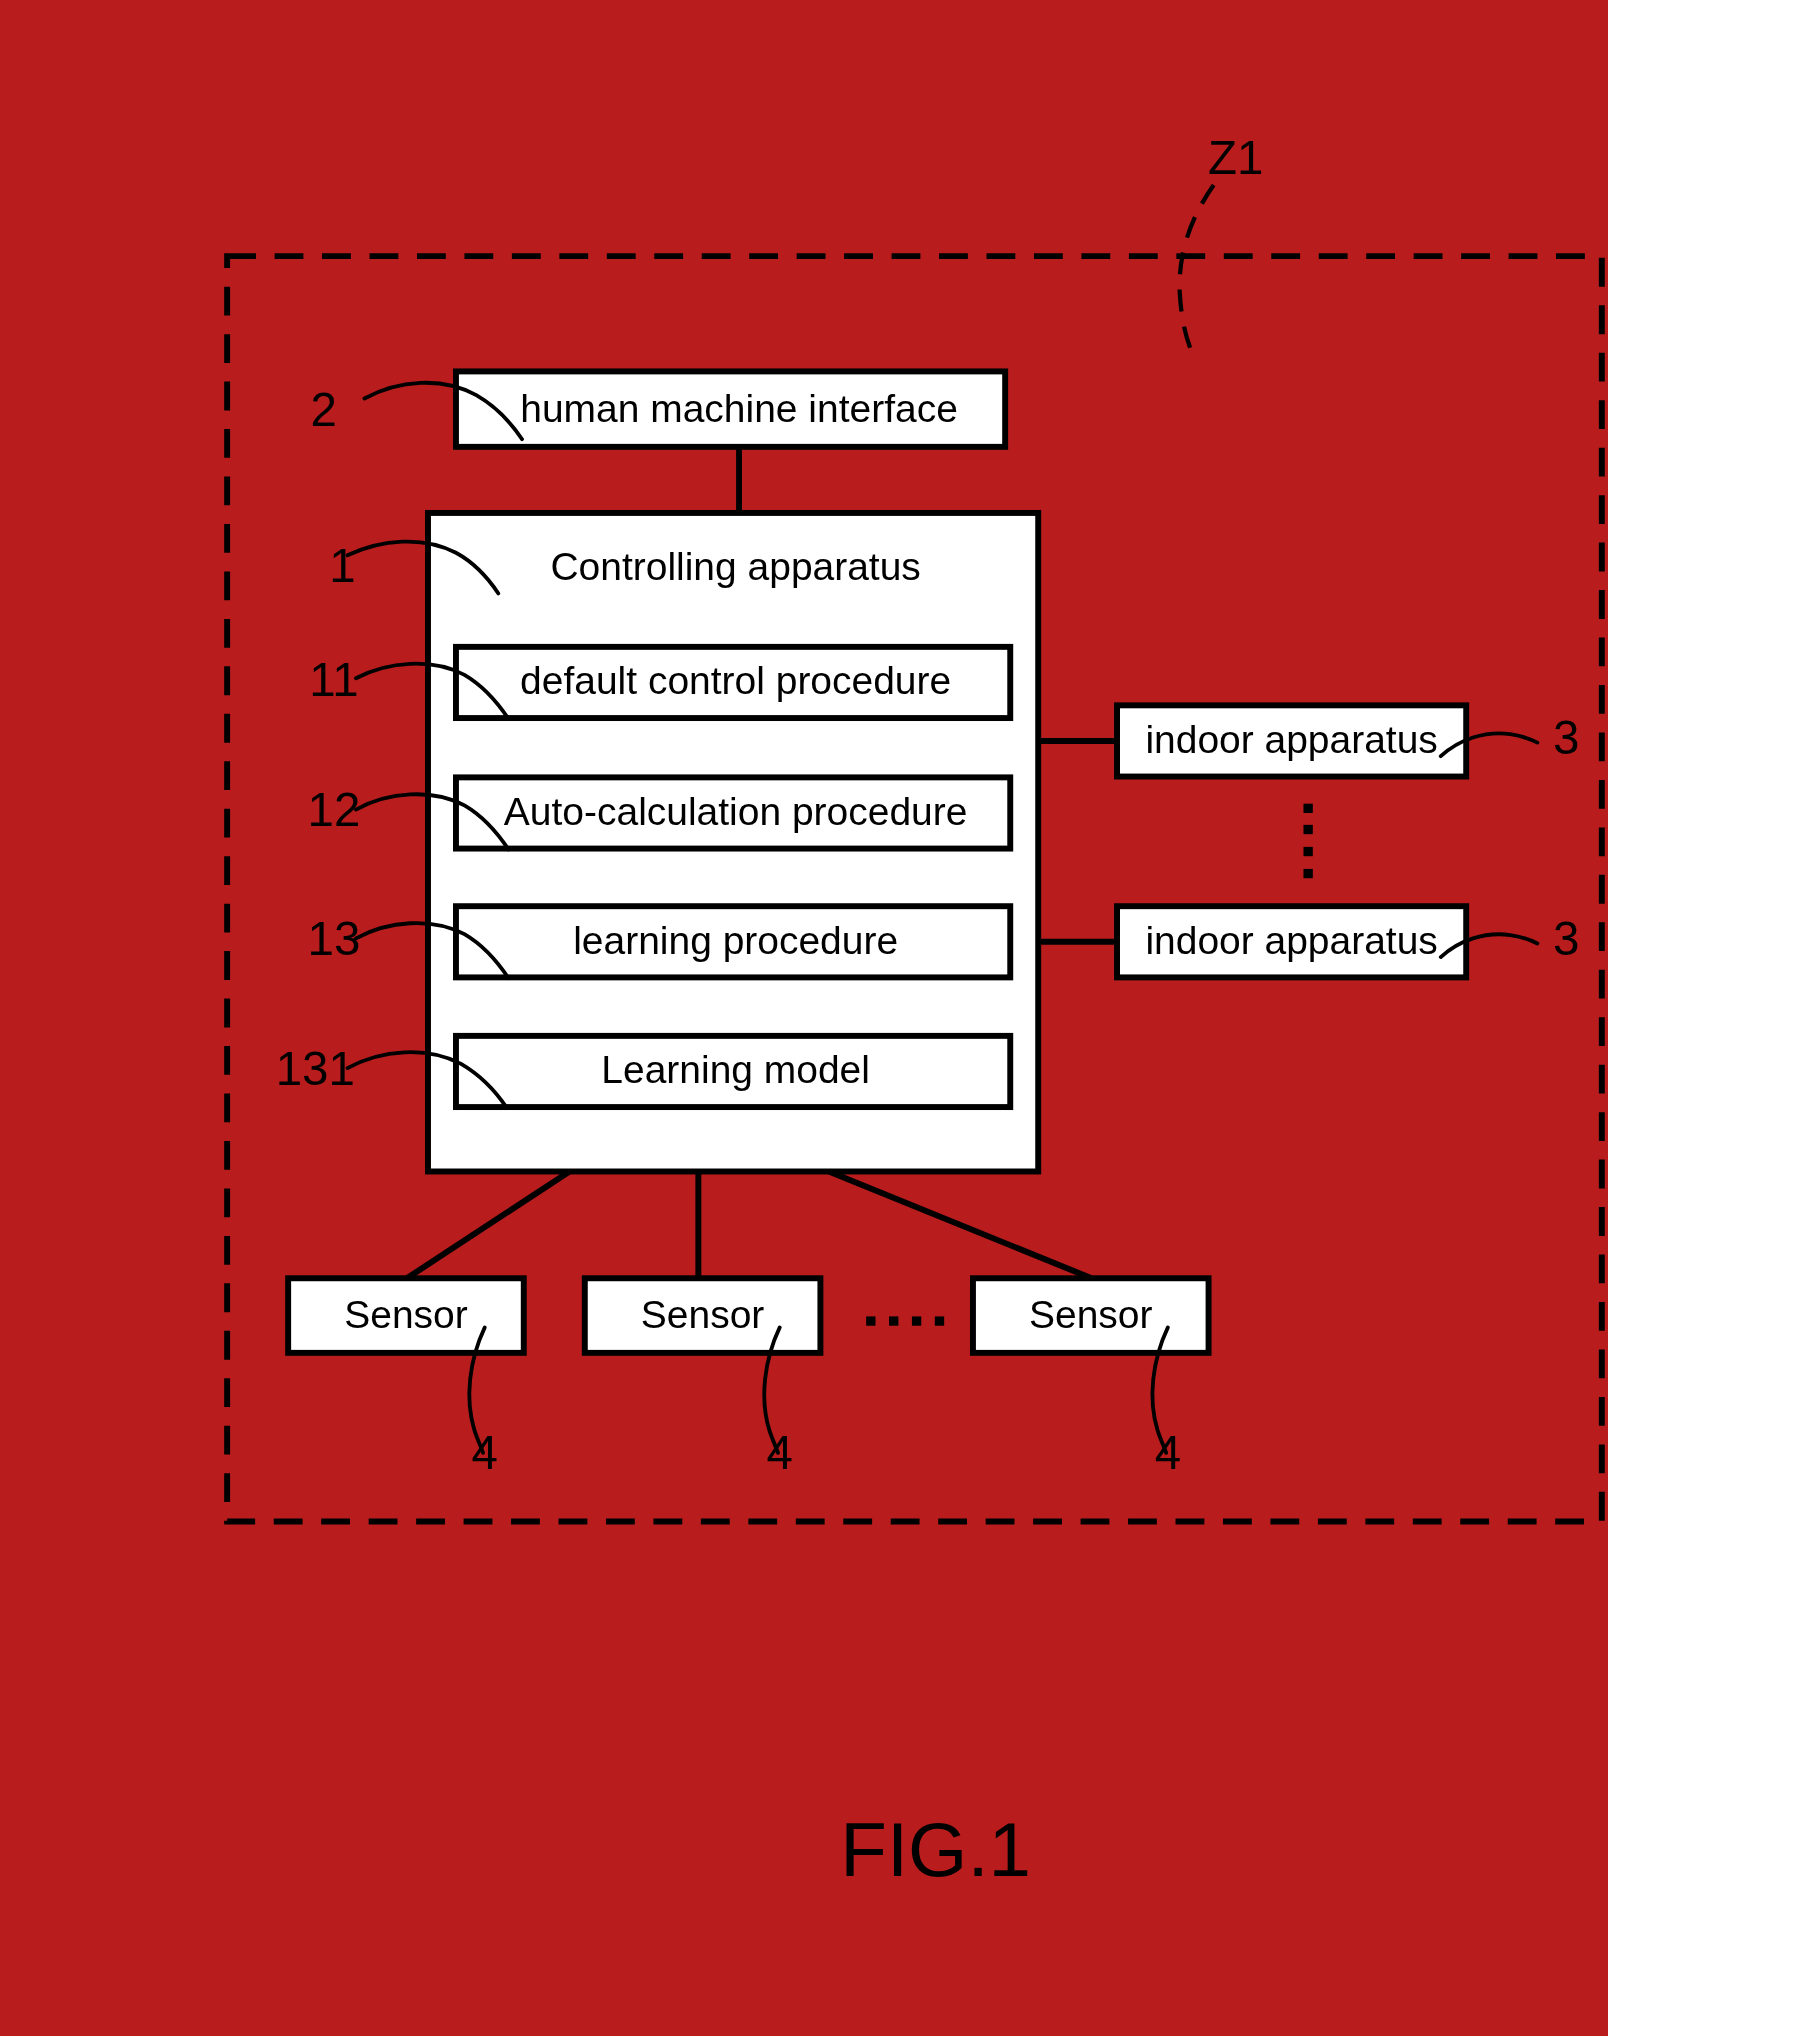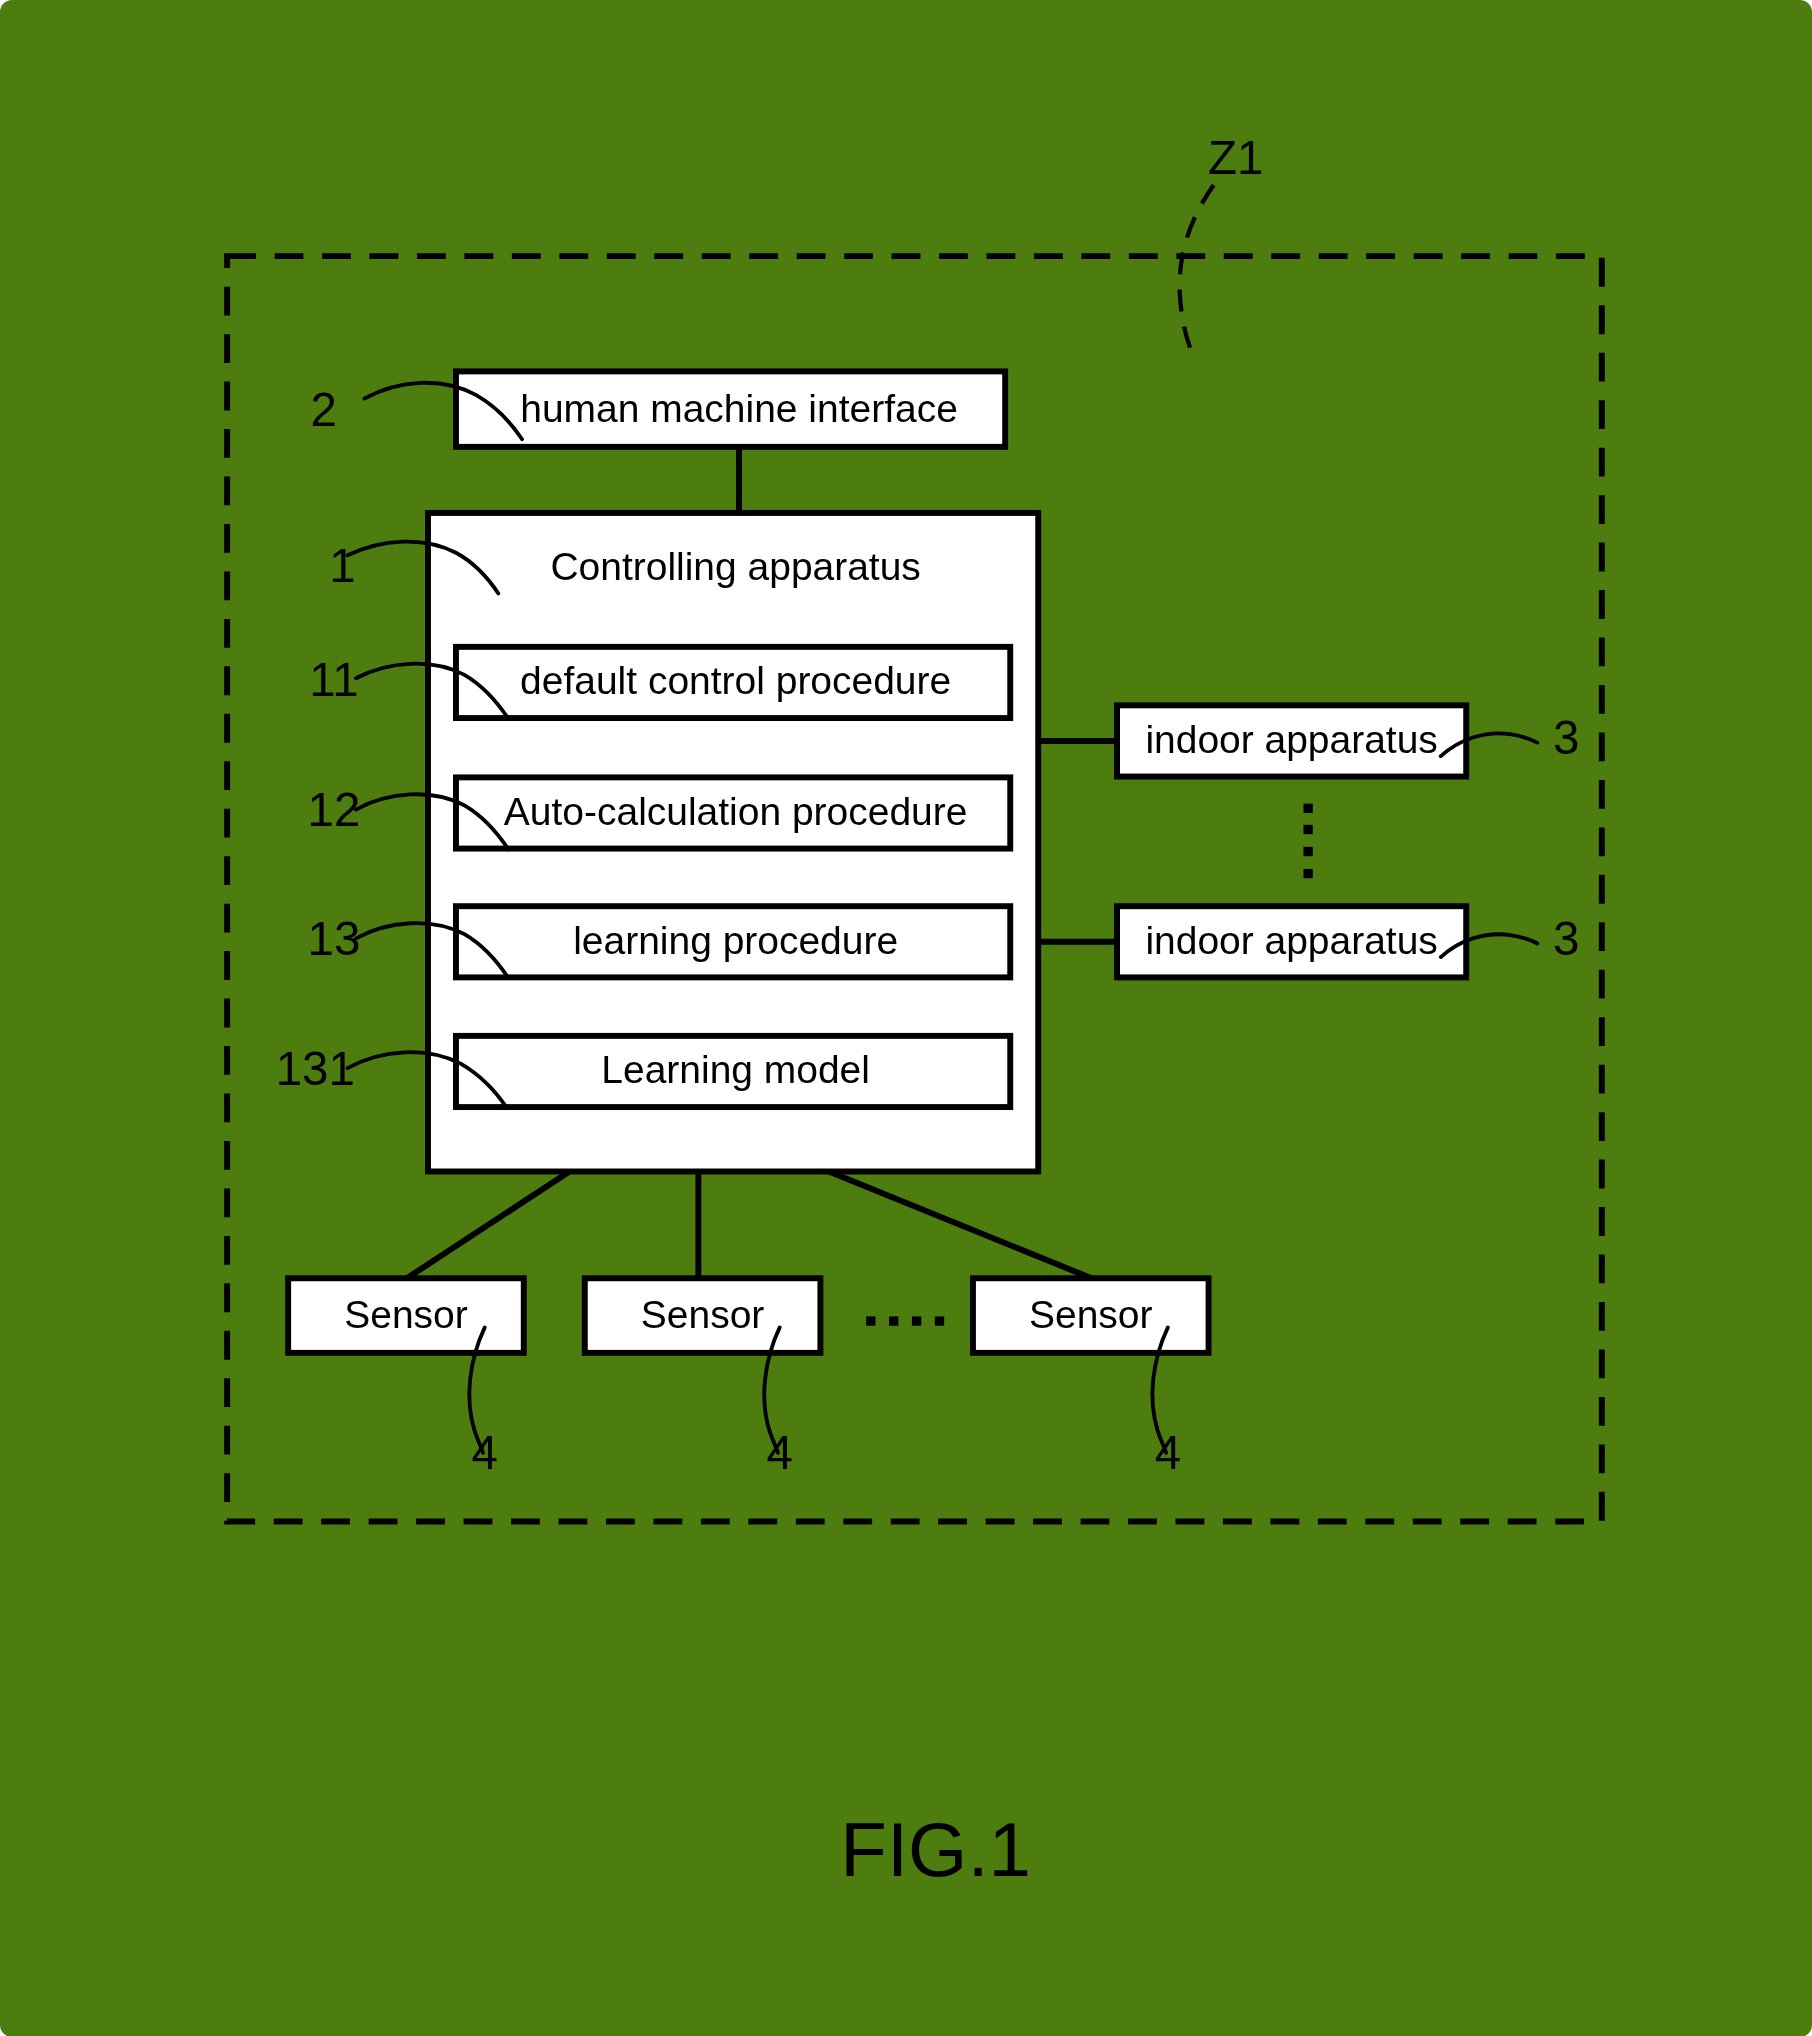--- a/index.html
+++ b/index.html
@@ -9,24 +9,23 @@
   }
   body {
     width: 1812px;
     height: 2037px;
     font-family: "Liberation Sans", sans-serif;
     color: #000000;
     overflow: hidden;
   }
   #figure-root {
     position: relative;
-    width: 1812px;
+    width: 1608px;
     height: 2037px;
-    background: #4d7c0f;
-    border-radius: 12px;
+    background: #b91c1c;
   }
   svg.figure-svg {
     position: absolute;
     top: 0;
     left: 0;
     width: 1812px;
     height: 2037px;
   }
   .box-rect {
     fill: #ffffff;

